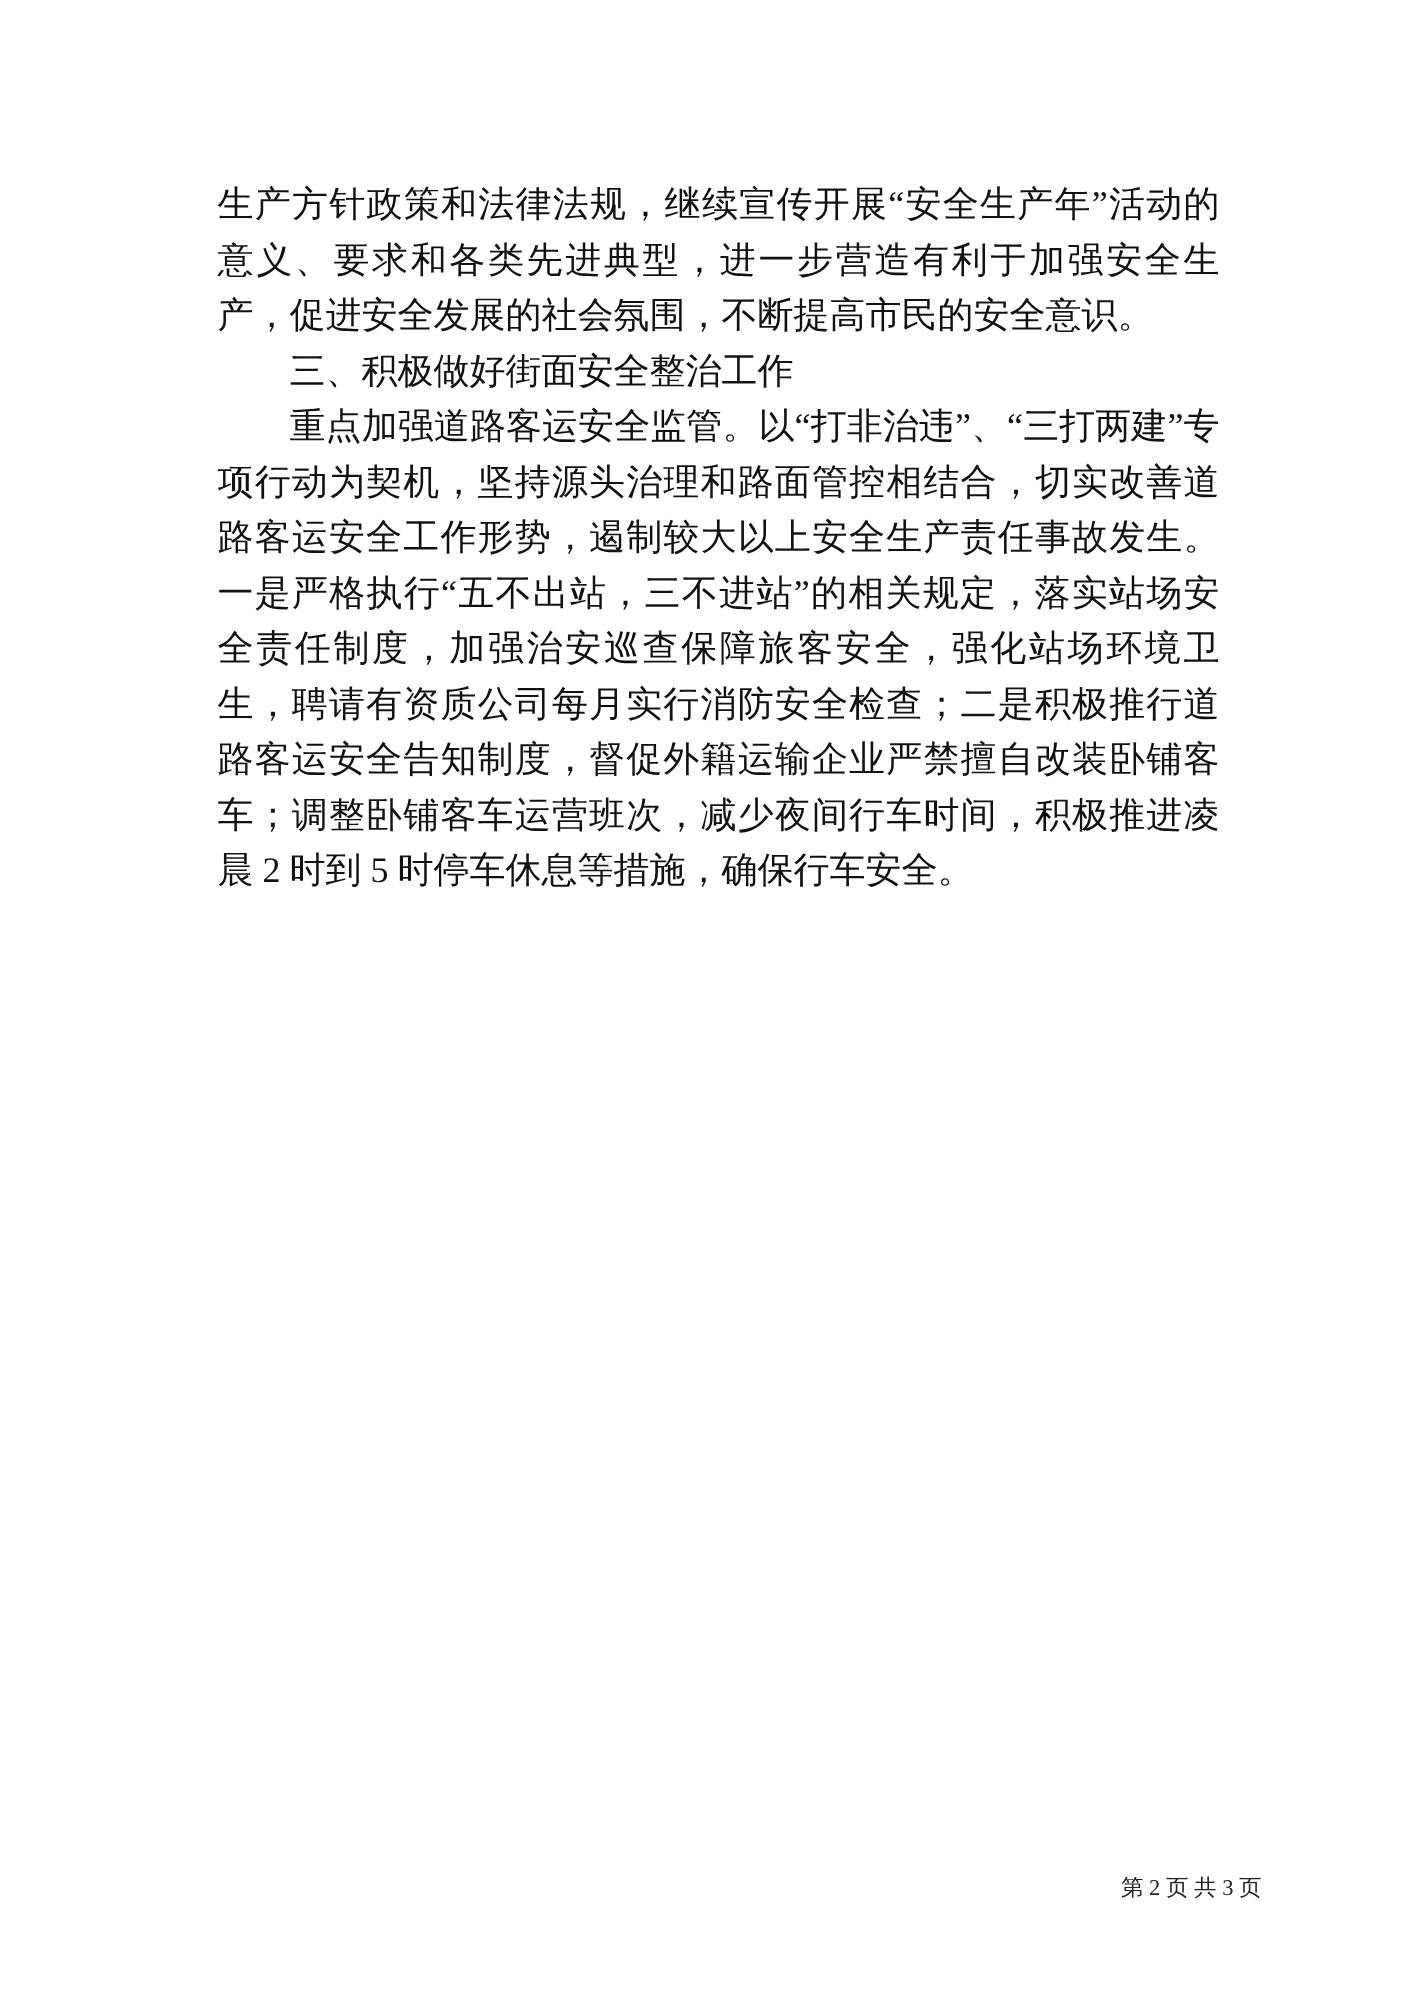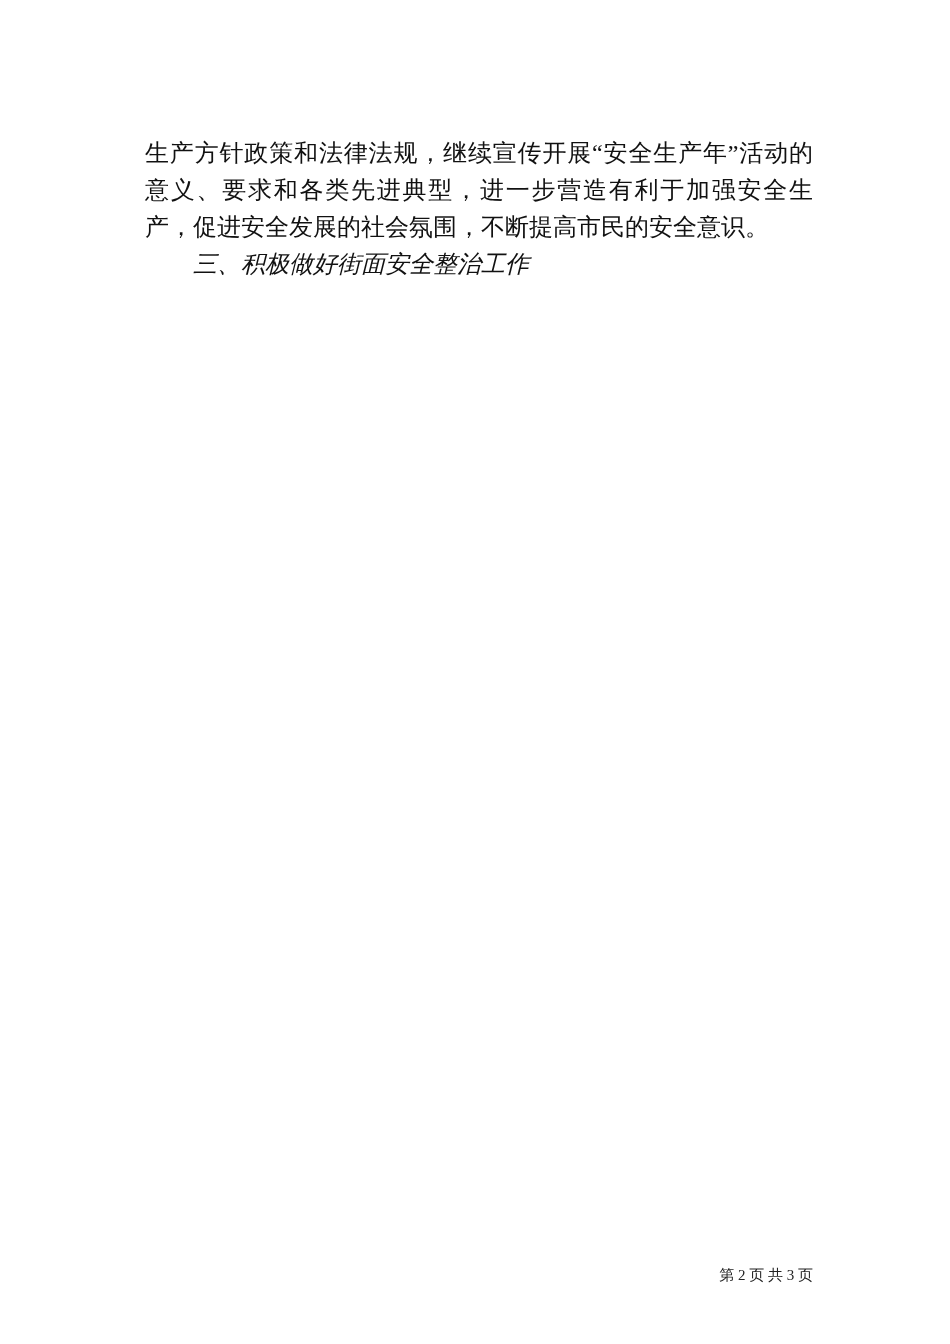--- a/index.html
+++ b/index.html
@@ -12,21 +12,20 @@
     height: 1344px;
     position: relative;
     font-family: "Liberation Serif", "DejaVu Serif", serif;
     color: #111111;
     overflow: hidden;
   }
   .page {
     position: absolute;
     inset: 0;
     background: #ffffff;
-    margin-top: 16px;
   }
   .content {
     position: absolute;
     left: 145px;
     top: 119px;
     width: 668px;
   }
   .para {
     margin: 0;
     padding: 0;
@@ -35,36 +34,36 @@
     text-align: justify;
     text-justify: inter-ideograph;
     text-indent: 2em;
     word-break: break-all;
     color: #111111;
   }
   .para.cont {
     text-indent: 0;
   }
   .para.heading {
-    font-style: italic; 
   }
   .footer {
     position: absolute;
     top: 1250px;
-    right: 137px;
+    right: 109px;
     font-size: 15px;
     line-height: 18px;
     color: #222222;
     white-space: nowrap;
   }
 </style>
 </head>
 <body>
 
 <div class="page">
   <div class="content">
       <p class="para cont">生产方针政策和法律法规，继续宣传开展“安全生产年”活动的意义、要求和各类先进典型，进一步营造有利于加强安全生产，促进安全发展的社会氛围，不断提高市民的安全意识。</p>
       <p class="para heading">三、积极做好街面安全整治工作</p>
+      <p class="para body">重点加强道路客运安全监管。以“打非治违”、“三打两建”专项行动为契机，坚持源头治理和路面管控相结合，切实改善道路客运安全工作形势，遏制较大以上安全生产责任事故发生。一是严格执行“五不出站，三不进站”的相关规定，落实站场安全责任制度，加强治安巡查保障旅客安全，强化站场环境卫生，聘请有资质公司每月实行消防安全检查；二是积极推行道路客运安全告知制度，督促外籍运输企业严禁擅自改装卧铺客车；调整卧铺客车运营班次，减少夜间行车时间，积极推进凌晨 2 时到 5 时停车休息等措施，确保行车安全。</p>
     </div>
   <div class="footer">
     <span>第 2 页 共 3 页</span>
   </div>
 </div>
 
 </body></html>

